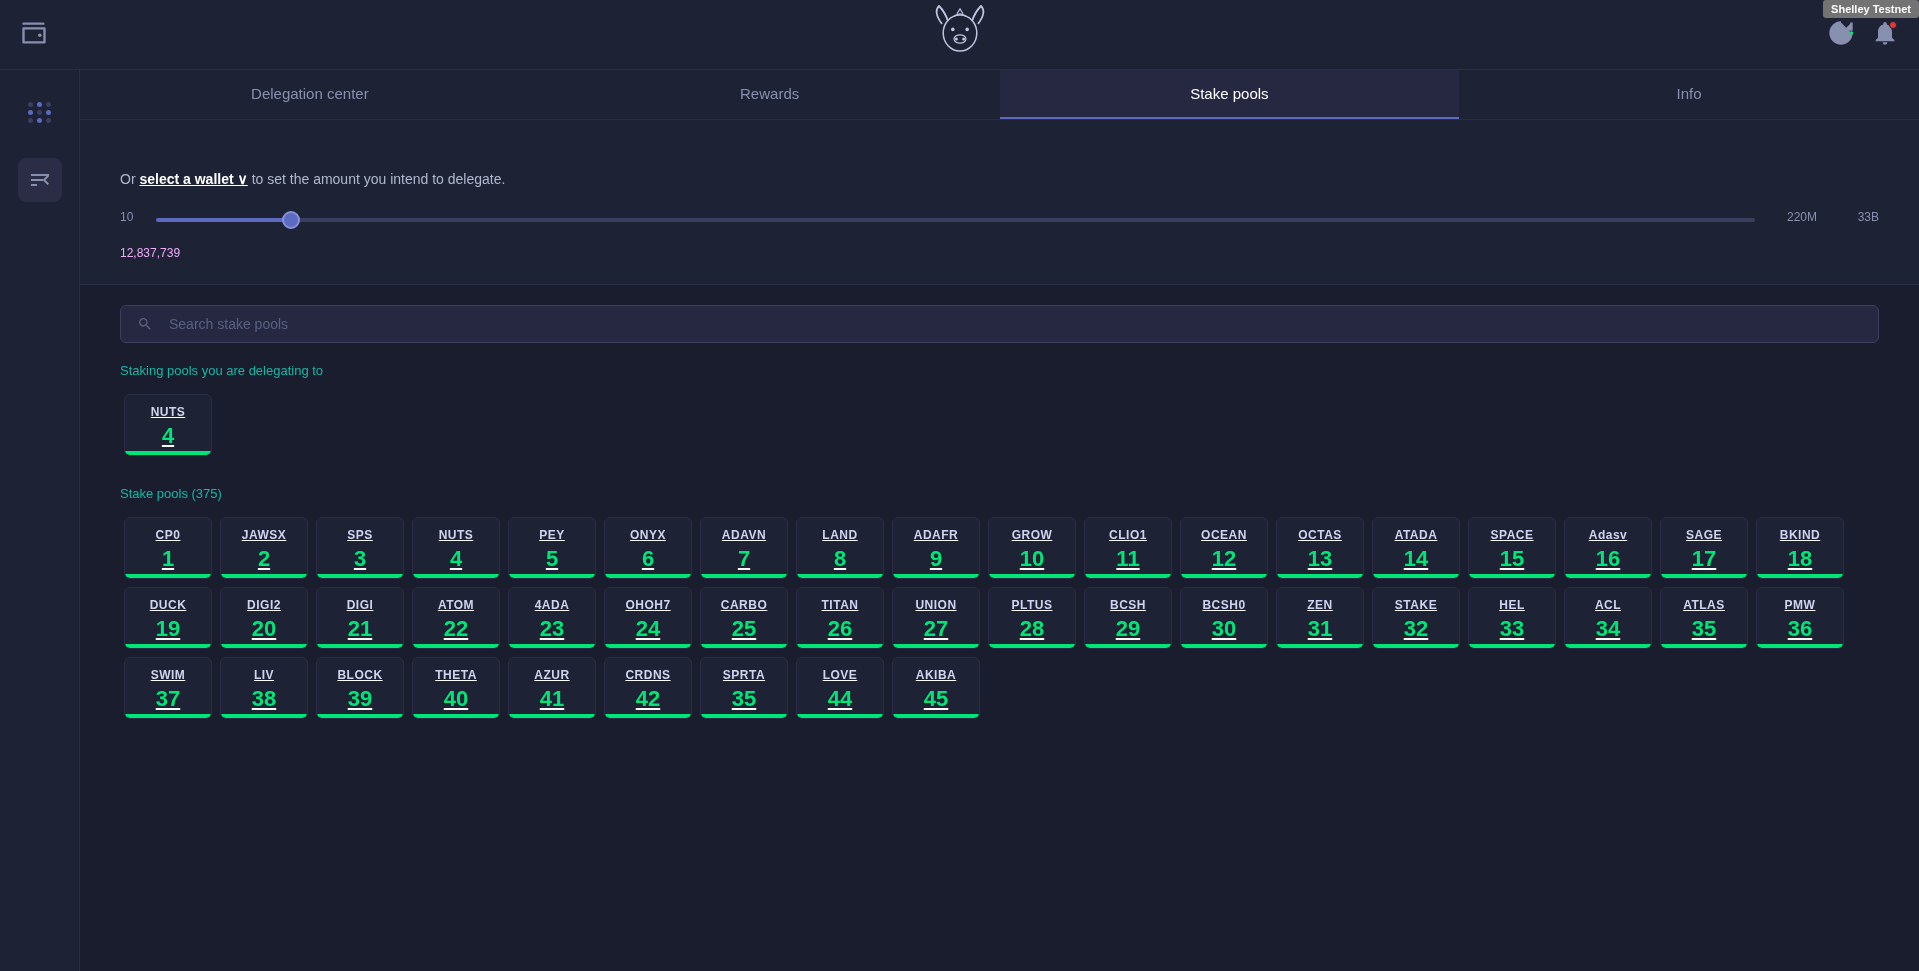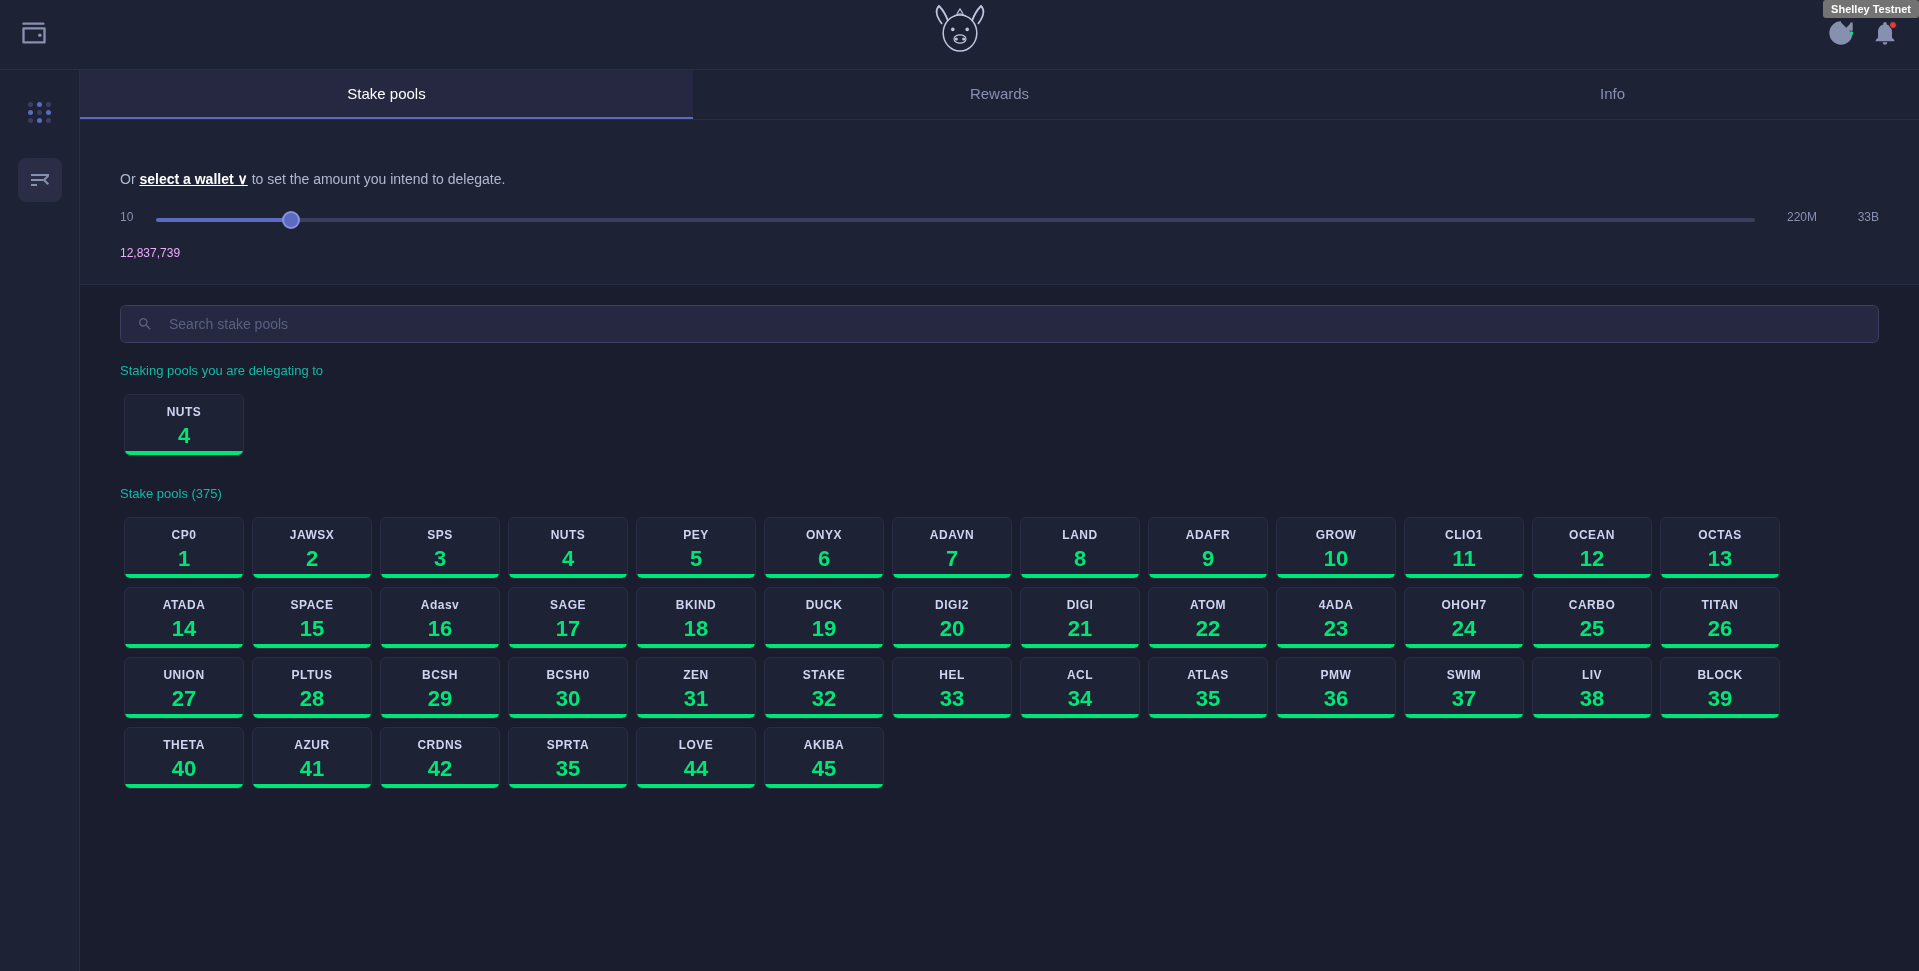--- a/index.html
+++ b/index.html
@@ -192,32 +192,33 @@
       margin-bottom: 12px;
     }
 
     
     .pool-grid {
       display: flex;
       flex-wrap: wrap;
       gap: 0;
     }
     .pool-card {
-      width: 120px;
+      width: 88px;
       background: #1e2235;
       border: 1px solid #2a2d45;
       border-radius: 6px;
       margin: 4px;
       padding: 10px 6px 6px;
       display: flex;
       flex-direction: column;
       align-items: center;
       cursor: pointer;
       position: relative;
       overflow: hidden;
+      text-decoration: underline;
     }
     .pool-card.delegating {
       border-color: #2a2d45;
     }
     .pool-card .pool-name {
       font-size: 12px;
       font-weight: bold;
       color: #d0d4f0;
       text-align: center;
       letter-spacing: 0.5px;
@@ -341,25 +342,28 @@
     <div class="sidebar-icon active">
       <svg viewBox="0 0 24 24" xmlns="http://www.w3.org/2000/svg" width="24" height="24" fill="#8890b0">
         <path d="M3 18h6v-2H3v2zm0-5h12v-2H3v2zm0-7v2h18V6H3zm18 9.59L17.42 12 21 8.41 19.59 7l-5 5 5 5L21 15.59z"></path>
       </svg>
     </div>
   </div>
 
   <div class="main">
 
     <div class="nav-tabs">
+      <div class="nav-tab">
+        <span>Delegation center</span>
+      </div>
+      <div class="nav-tab">
+        <span>Rewards</span>
+      </div>
       <div class="nav-tab active">
         <span>Stake pools</span>
-      </div>
-      <div class="nav-tab">
-        <span>Rewards</span>
       </div>
       <div class="nav-tab">
         <span>Info</span>
       </div>
     </div>
 
     <div class="content">
 
       <div class="slider-section">
         <div class="slider-desc">

